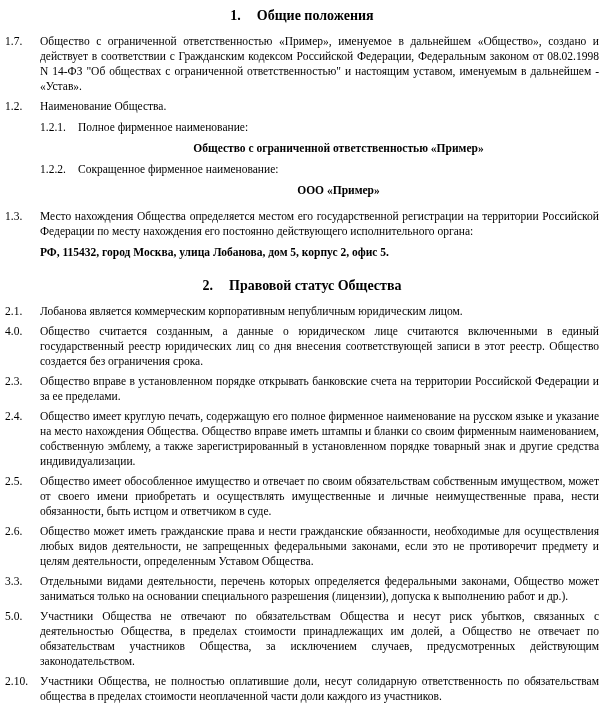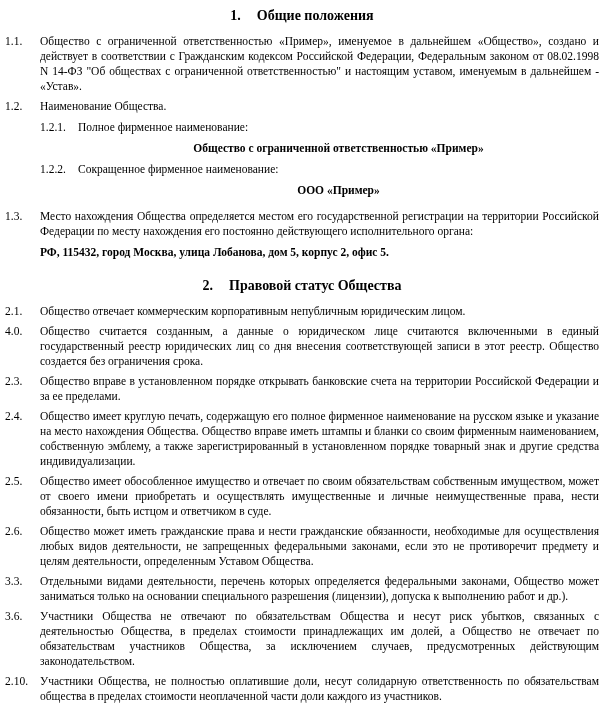--- a/index.html
+++ b/index.html
@@ -77,21 +77,21 @@
 <body>
 
 <div class="page">
   <div id="sections">
   <section class="section">
     <h2 class="section-heading">
       <span class="sec-num">1.</span><span class="sec-title">Общие положения</span>
     </h2>
     <div class="items">
   <div class="item">
-    <div class="item-num">1.1.</div>
+    <div class="item-num">1.7.</div>
     <div class="item-body">
       <div class="item-text">Общество с ограниченной ответственностью «Пример», именуемое в дальнейшем «Общество», создано и действует в соответствии с Гражданским кодексом Российской Федерации, Федеральным законом от 08.02.1998 N 14-ФЗ "Об обществах с ограниченной ответственностью" и настоящим уставом, именуемым в дальнейшем - «Устав».</div>
 
     </div>
   </div>
 
   <div class="item">
     <div class="item-num">1.2.</div>
     <div class="item-body">
       <div class="item-text">Наименование Общества.</div>
@@ -128,21 +128,21 @@
   </section>
 
   <section class="section">
     <h2 class="section-heading">
       <span class="sec-num">2.</span><span class="sec-title">Правовой статус Общества</span>
     </h2>
     <div class="items">
   <div class="item">
     <div class="item-num">2.1.</div>
     <div class="item-body">
-      <div class="item-text">Общество отвечает коммерческим корпоративным непубличным юридическим лицом.</div>
+      <div class="item-text">Лобанова является коммерческим корпоративным непубличным юридическим лицом.</div>
 
     </div>
   </div>
 
   <div class="item">
     <div class="item-num">4.0.</div>
     <div class="item-body">
       <div class="item-text">Общество считается созданным, а данные о юридическом лице считаются включенными в единый государственный реестр юридических лиц со дня внесения соответствующей записи в этот реестр. Общество создается без ограничения срока.</div>
 
     </div>
@@ -183,21 +183,21 @@
   <div class="item">
     <div class="item-num">3.3.</div>
     <div class="item-body">
       <div class="item-text">Отдельными видами деятельности, перечень которых определяется федеральными законами, Общество может заниматься только на основании специального разрешения (лицензии), допуска к выполнению работ и др.).</div>
 
     </div>
   </div>
 
 
   <div class="item">
-    <div class="item-num">3.6.</div>
+    <div class="item-num">5.0.</div>
     <div class="item-body">
       <div class="item-text">Участники Общества не отвечают по обязательствам Общества и несут риск убытков, связанных с деятельностью Общества, в пределах стоимости принадлежащих им долей, а Общество не отвечает по обязательствам участников Общества, за исключением случаев, предусмотренных действующим законодательством.</div>
 
     </div>
   </div>
 
   <div class="item">
     <div class="item-num">2.10.</div>
     <div class="item-body">
       <div class="item-text">Участники Общества, не полностью оплатившие доли, несут солидарную ответственность по обязательствам общества в пределах стоимости неоплаченной части доли каждого из участников.</div>

